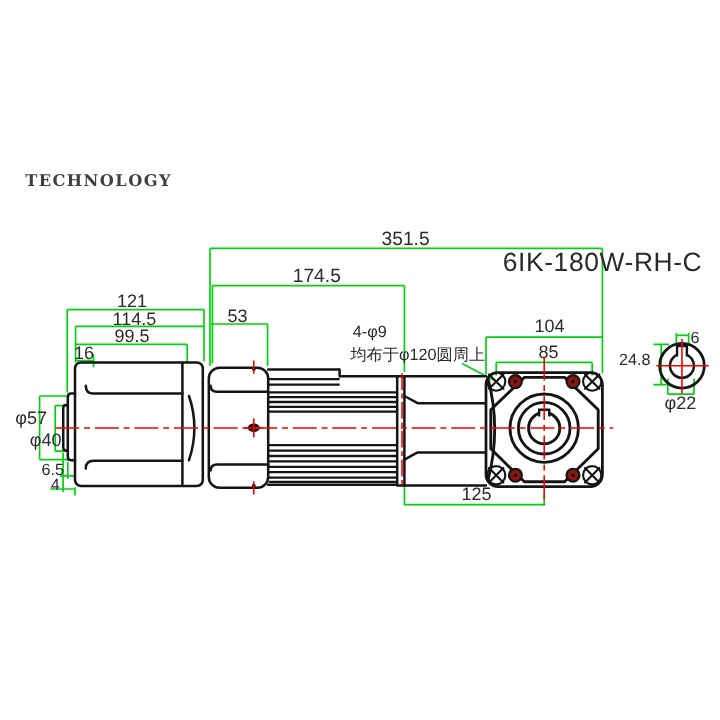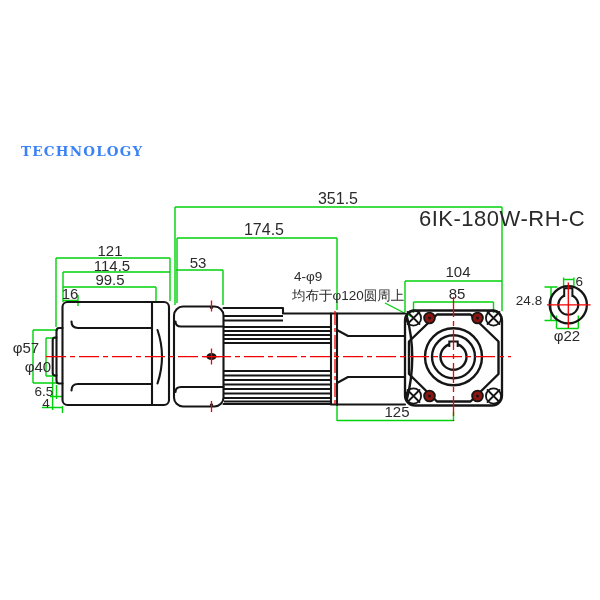--- a/index.html
+++ b/index.html
@@ -2,21 +2,21 @@
 <html><head>
 <meta charset="utf-8">
 <style>
   html,body{margin:0;padding:0;background:#ffffff;}
   #canvas{position:relative;width:600px;height:600px;background:#ffffff;overflow:hidden;
           font-family:"Liberation Sans","DejaVu Sans",sans-serif;}
   #logo{position:absolute;left:21px;top:142px;line-height:1;}
   #logo .l1{font-family:"DejaVu Serif","Liberation Serif",serif;font-weight:bold;
             font-size:19px;color:#e32127;letter-spacing:1px;}
   #logo .l2{font-family:"DejaVu Serif","Liberation Serif",serif;font-weight:bold;
-            font-size:13.5px;color:#3b82f6;letter-spacing:1.2px;margin-top:3px;}
+            font-size:13.5px;color:#404040;letter-spacing:1.2px;margin-top:3px;}
   #title{position:absolute;left:419px;top:158px;font-size:22px;color:#2a2a2a;letter-spacing:0.5px;margin-top:48px;}
   svg{position:absolute;left:0;top:0;}
   .dim{stroke:#00d20c;stroke-width:1.4;fill:none;}
   .out{stroke:#151515;stroke-width:2.1;fill:none;stroke-linejoin:round;stroke-linecap:round;}
   .fin{stroke:#151515;stroke-width:1.9;fill:none;}
   .thick{stroke:#151515;stroke-width:2.4;fill:none;stroke-linejoin:round;}
   .cl{stroke:#f40000;stroke-width:1.3;fill:none;}
   .dash{stroke-dasharray:20 4 5 4;}
   .dtxt{fill:#2b2b2b;font-size:15px;font-family:"Liberation Sans","DejaVu Sans",sans-serif;}
   .small{font-size:13.5px;}

